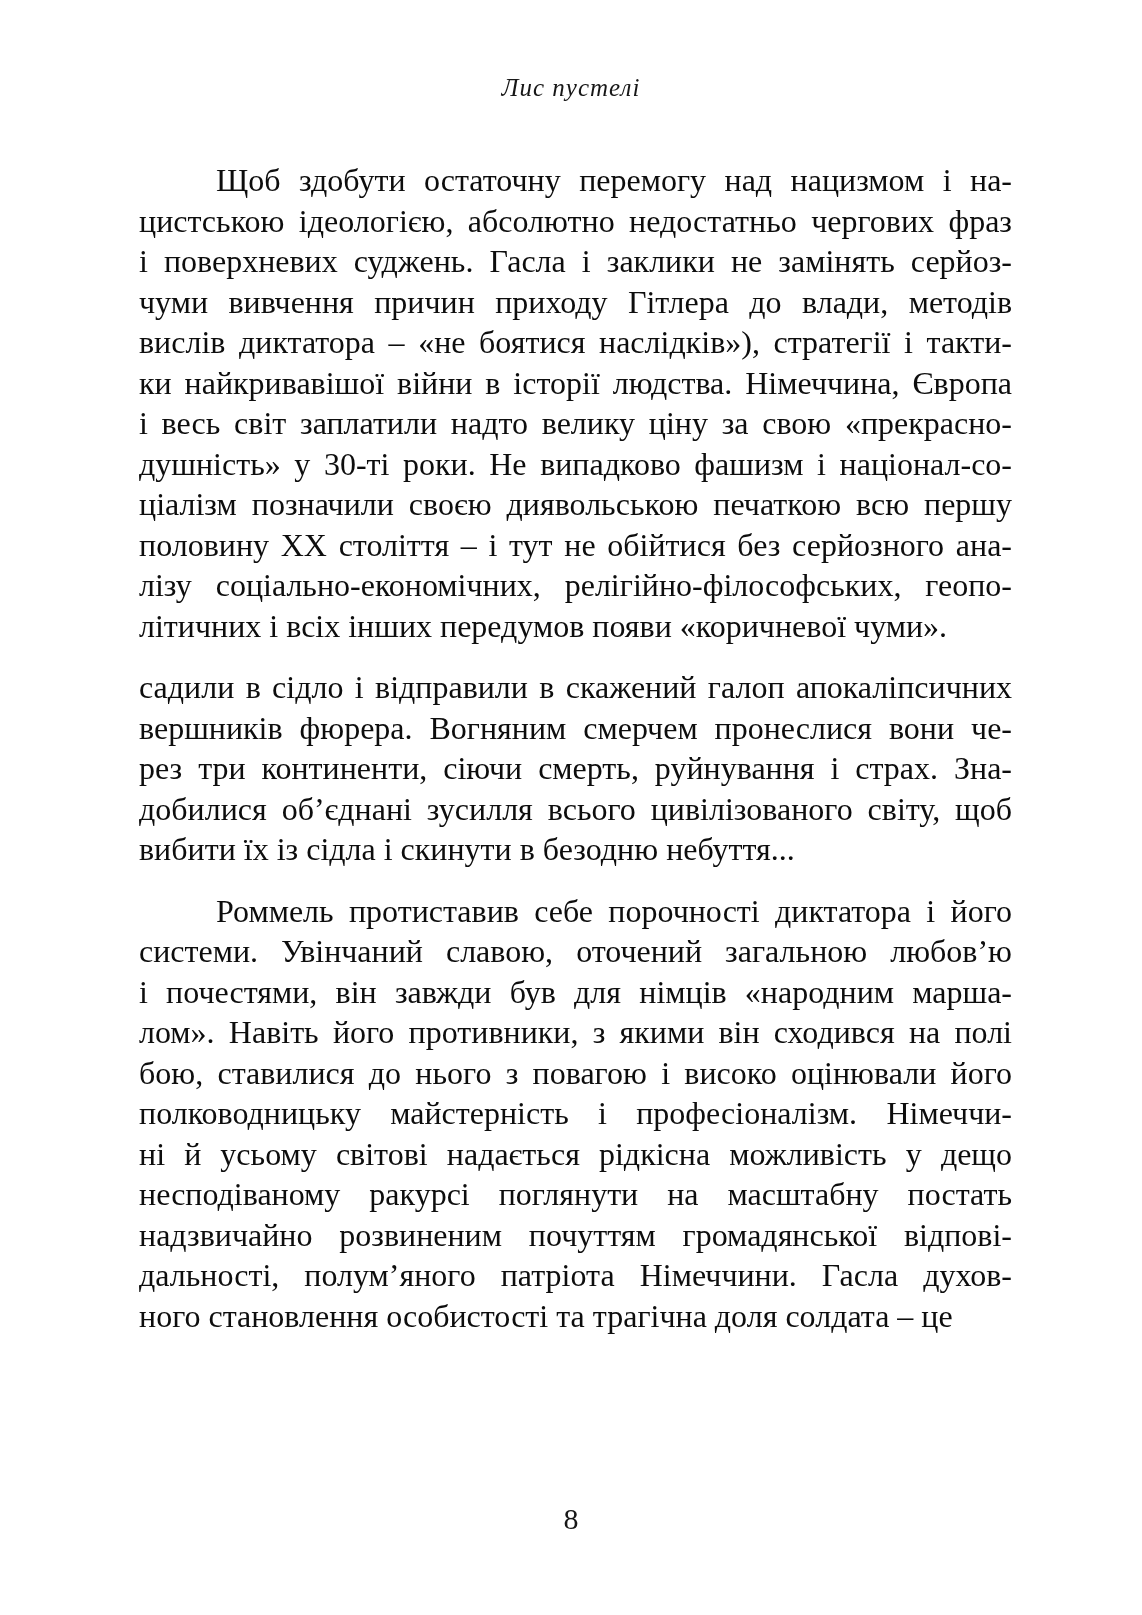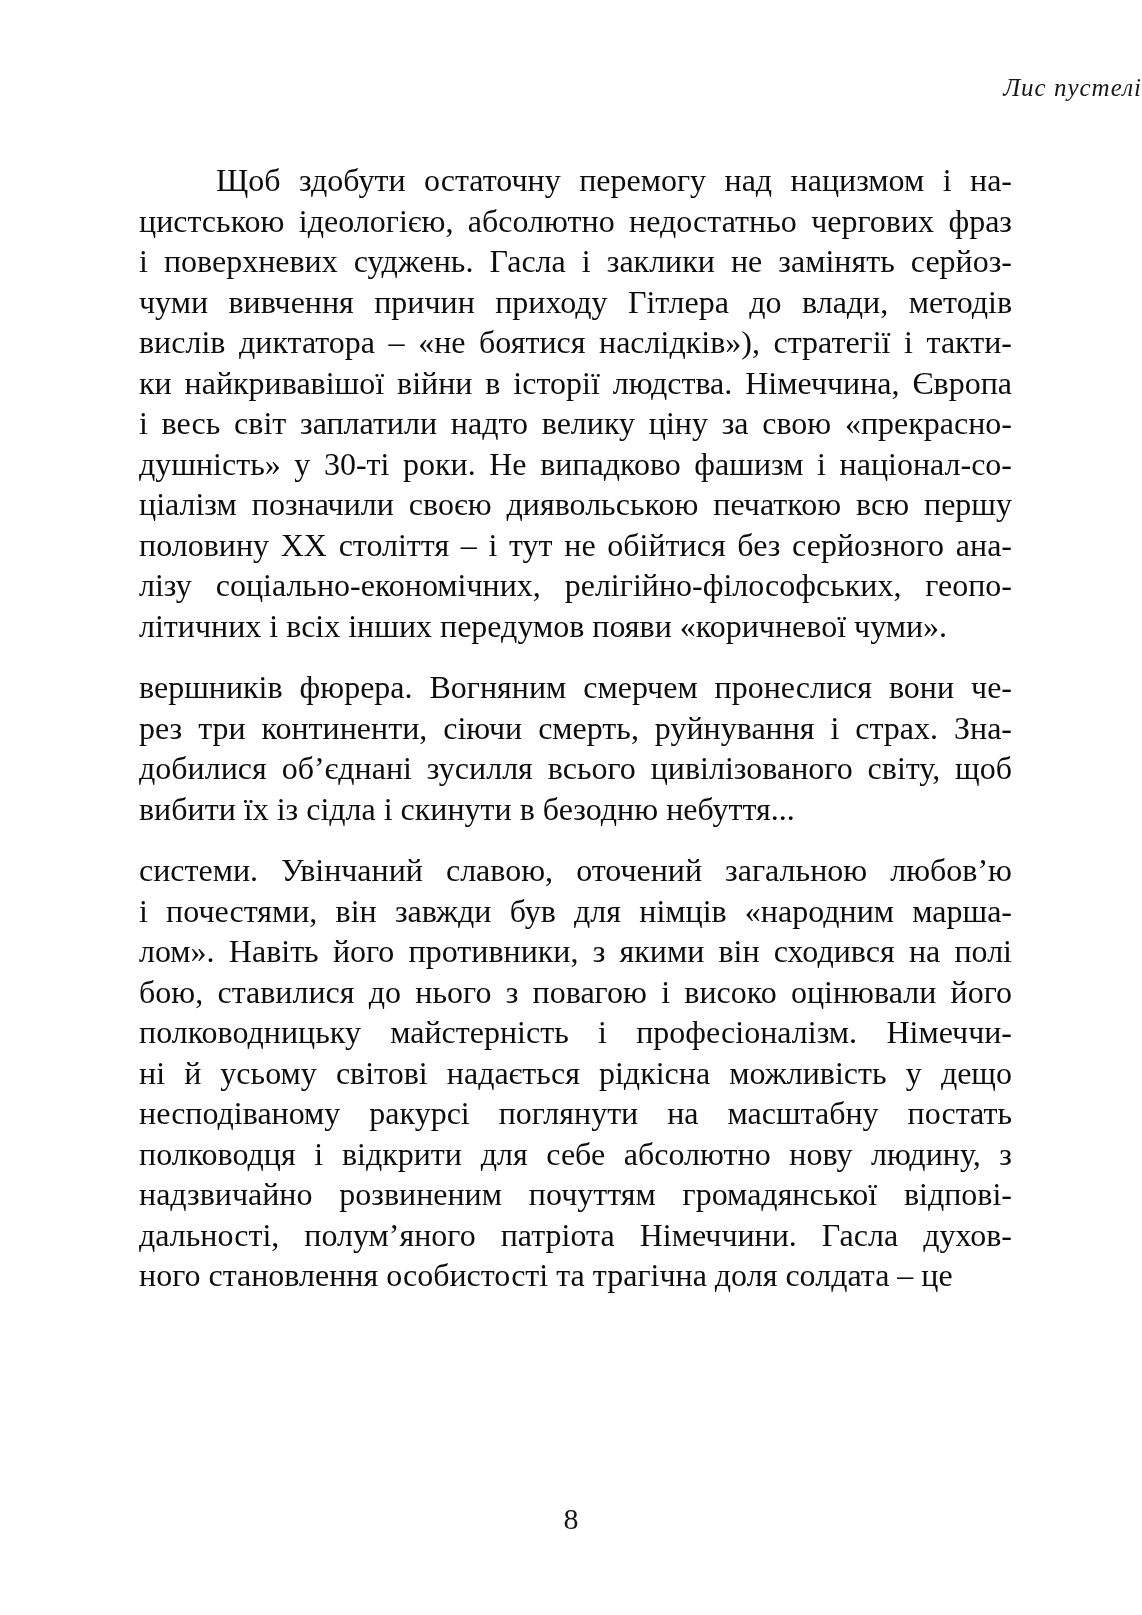--- a/index.html
+++ b/index.html
@@ -15,21 +15,21 @@
     background: #ffffff;
     color: #0d0d0d;
     font-family: "Liberation Serif", "DejaVu Serif", serif;
     overflow: hidden;
   }
   .running-head {
     position: absolute;
     top: 74px;
     left: 0;
     width: 100%;
-    text-align: right;
+    text-align: center;
     font-style: italic;
     font-size: 25px;
     letter-spacing: 1px;
     color: #171717;
   }
   .body-text {
     position: absolute;
     top: 160px;
     left: 139px;
     width: 873px;
@@ -78,34 +78,35 @@
         <div class="line">вислів диктатора – «не боятися наслідків»), стратегії і такти-</div>
         <div class="line">ки найкривавішої війни в історії людства. Німеччина, Європа</div>
         <div class="line">і весь світ заплатили надто велику ціну за свою «прекрасно-</div>
         <div class="line">душність» у 30-ті роки. Не випадково фашизм і націонал-со-</div>
         <div class="line">ціалізм позначили своєю диявольською печаткою всю першу</div>
         <div class="line">половину XX століття – і тут не обійтися без серйозного ана-</div>
         <div class="line">лізу соціально-економічних, релігійно-філософських, геопо-</div>
         <div class="line last">літичних і всіх інших передумов появи «коричневої чуми».</div>
       </div>
       <div class="para">
+        <div class="line">садили в сідло і відправили в скажений галоп апокаліпсичних</div>
         <div class="line">вершників фюрера. Вогняним смерчем пронеслися вони че-</div>
         <div class="line">рез три континенти, сіючи смерть, руйнування і страх. Зна-</div>
         <div class="line">добилися об’єднані зусилля всього цивілізованого світу, щоб</div>
         <div class="line last">вибити їх із сідла і скинути в безодню небуття...</div>
       </div>
       <div class="para">
+        <div class="line first">Роммель протиставив себе порочності диктатора і його</div>
         <div class="line">системи. Увінчаний славою, оточений загальною любов’ю</div>
         <div class="line">і почестями, він завжди був для німців «народним марша-</div>
         <div class="line">лом». Навіть його противники, з якими він сходився на полі</div>
         <div class="line">бою, ставилися до нього з повагою і високо оцінювали його</div>
         <div class="line">полководницьку майстерність і професіоналізм. Німеччи-</div>
         <div class="line">ні й усьому світові надається рідкісна можливість у дещо</div>
         <div class="line">несподіваному ракурсі поглянути на масштабну постать</div>
-        <div class="line">полководця і відкрити для себе абсолютно нову людину, з</div>
         <div class="line">надзвичайно розвиненим почуттям громадянської відпові-</div>
         <div class="line">дальності, полум’яного патріота Німеччини. Гасла духов-</div>
         <div class="line last">ного становлення особистості та трагічна доля солдата – це</div>
       </div>
     </div>
 
   <div class="page-number">8</div>
 </div>
 
 </body></html>

